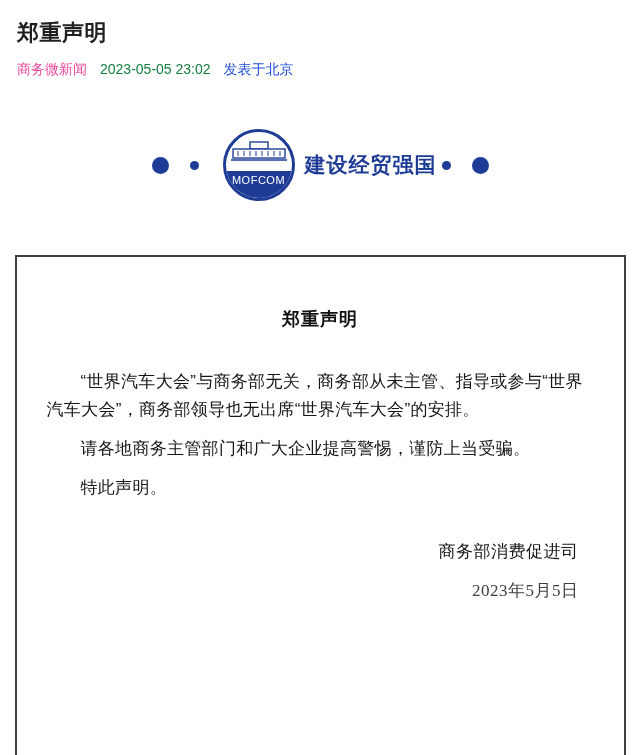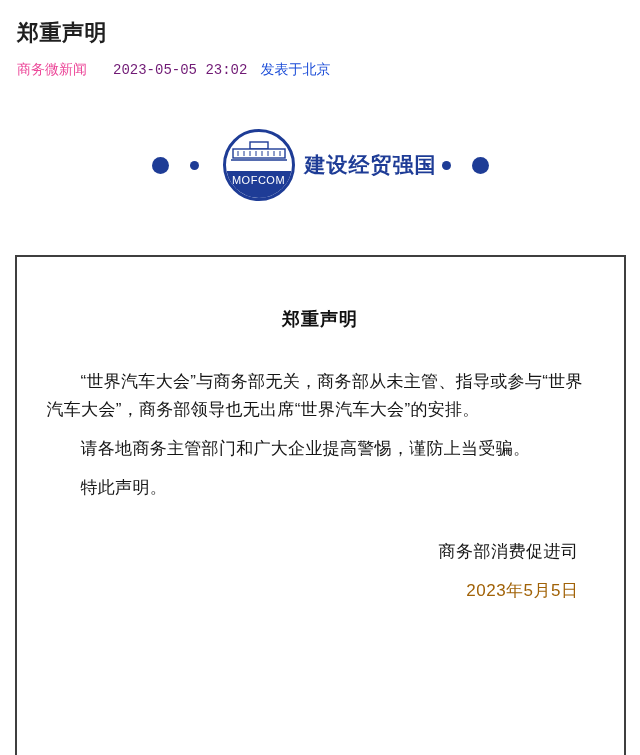--- a/index.html
+++ b/index.html
@@ -17,21 +17,21 @@
     line-height: 30px;
     letter-spacing: 0.5px;
   }
   .byline {
     margin-top: 13px;
     font-size: 14px;
     display: flex;
     align-items: baseline;
   }
   .account-name { color: #ec4899; font-weight: 400; cursor: pointer; text-align: right; }
-  .timestamp { color: #701a75; margin-left: 26px; font-family: Liberation Mono, monospace; }
+  .timestamp { color: #15803d; margin-left: 13px; }
   .pub-location { color: #1d4ed8; margin-left: 13px; }
 
   .banner {
     margin-top: 38px;
     height: 96px;
     display: flex;
     align-items: center;
     justify-content: center;
   }
   .dot-lg {
@@ -97,30 +97,31 @@
     line-height: 28px;
     color: #151515;
     text-indent: 2em;
     margin-bottom: 11px;
     letter-spacing: 0.3px;
   }
   .signature-block {
     margin-top: 36px;
     text-align: right;
     padding-right: 15px;
+    font-family: Liberation Serif, serif;
   }
   .signer {
     font-size: 17px;
     color: #151515;
     line-height: 28px;
     letter-spacing: 0.5px;
   }
   .sign-date {
     font-size: 17px;
-    color: #a16207;
+    color: #404040;
     line-height: 28px;
     margin-top: 11px;
     letter-spacing: 0.5px;
   }
 </style>
 </head>
 <body>
 
 <div class="header">
   <h1 class="page-title">郑重声明</h1>

